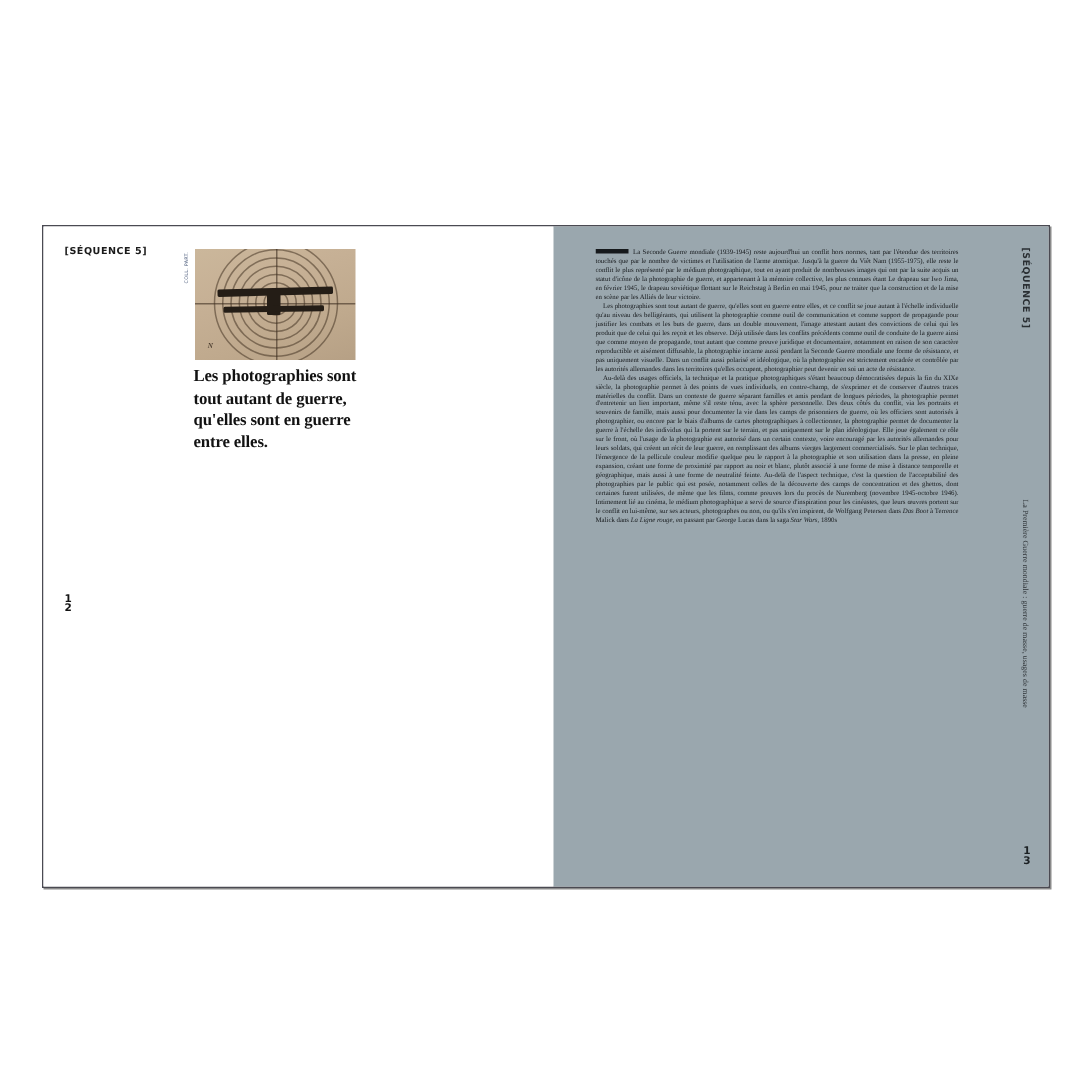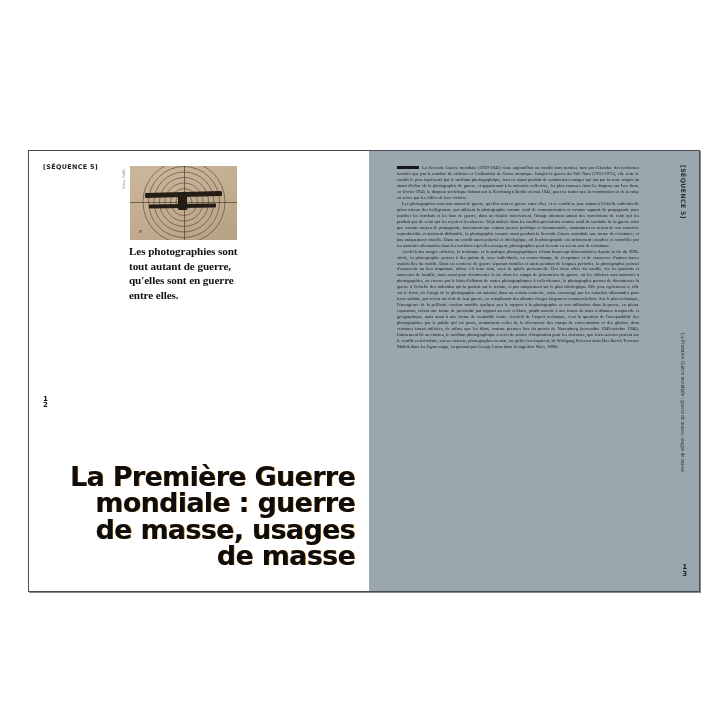--- a/index.html
+++ b/index.html
@@ -302,26 +302,20 @@
         </div>
       </div>
 
       <div id="pull-quote">Les photographies sont tout autant de guerre, qu'elles sont en guerre entre elles.</div>
 
       <div id="folio-left">
         <div>1</div>
         <div>2</div>
       </div>
 
-      <div id="headline">
-        <span class="hl-line">La Première Guerre</span>
-        <span class="hl-line">mondiale : guerre</span>
-        <span class="hl-line">de masse, usages</span>
-        <span class="hl-line">de masse</span>
-      </div>
 
     </div>
 
     <div id="page-right">
 
       <div id="seq-label-right">[SÉQUENCE 5]</div>
 
       <div id="running-head-right">La Première Guerre mondiale : guerre de masse, usages de masse</div>
 
       <div id="body-column">

